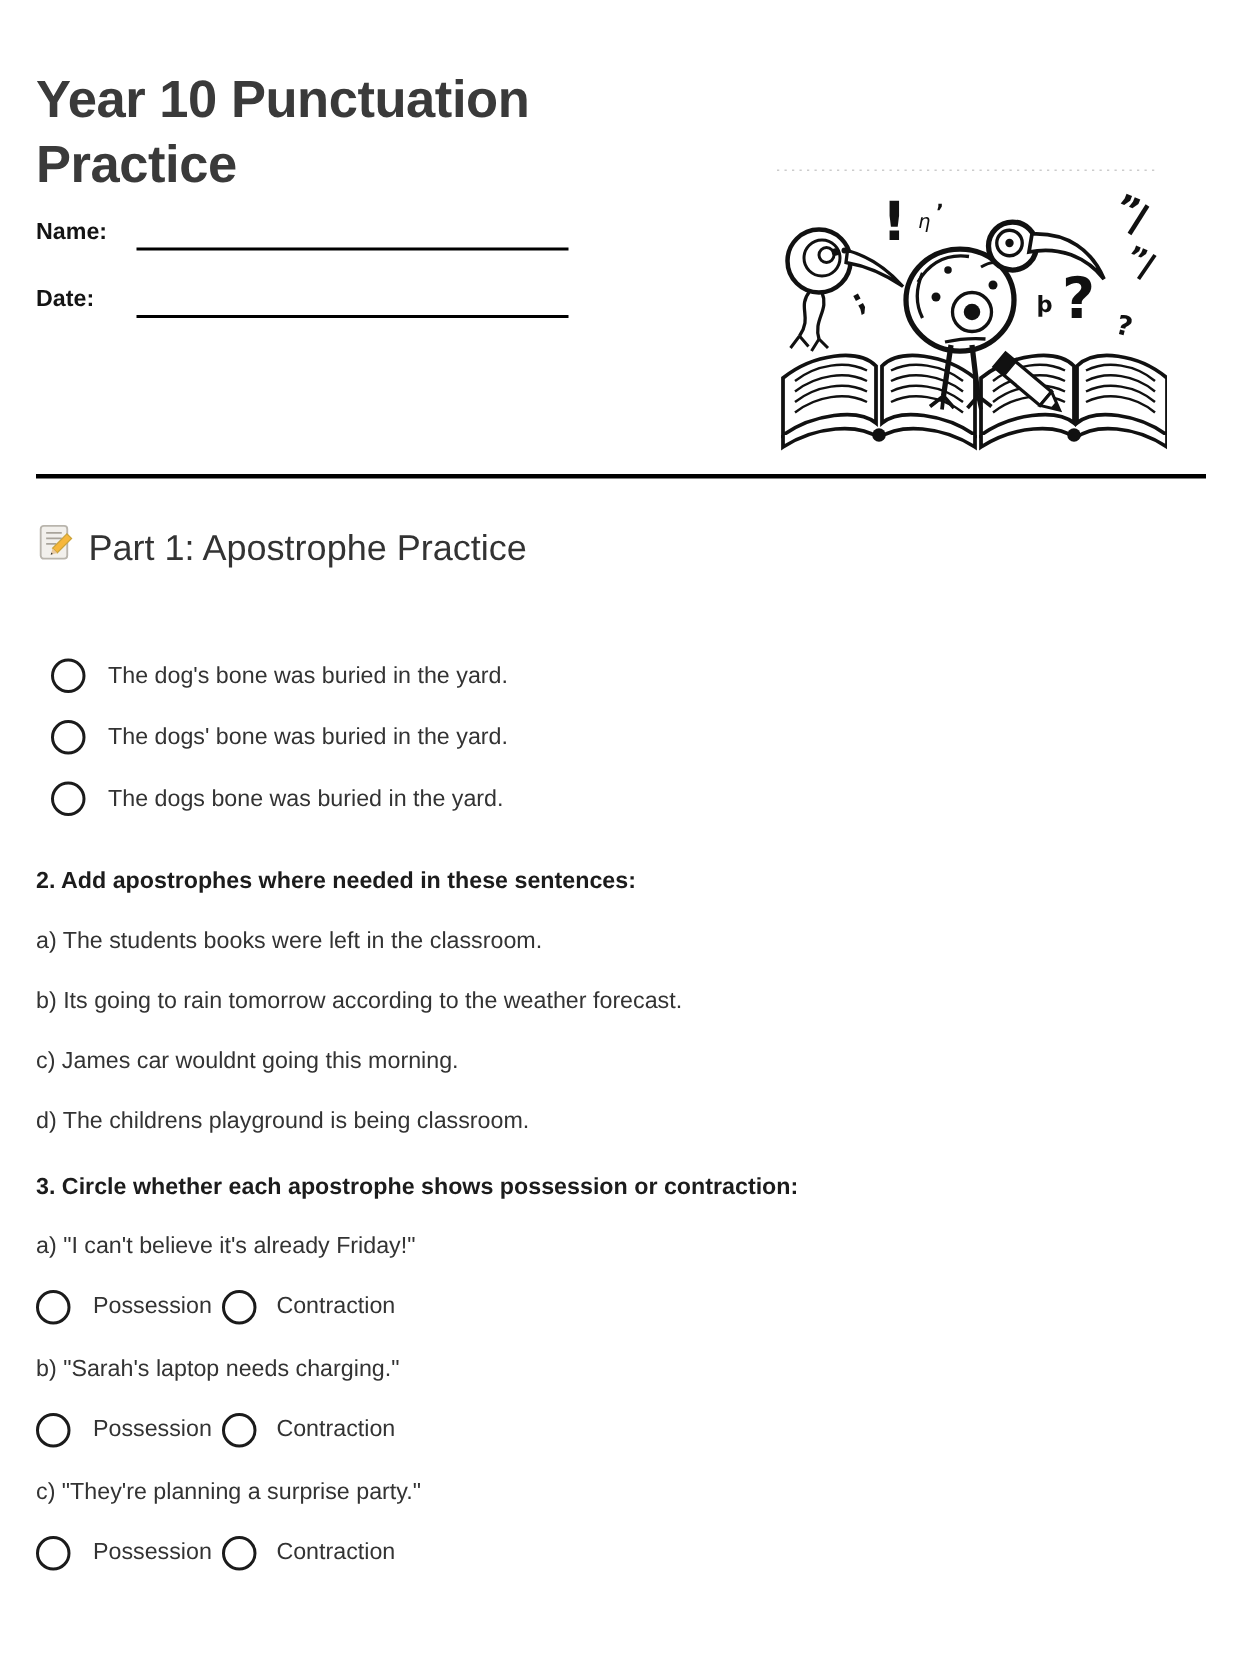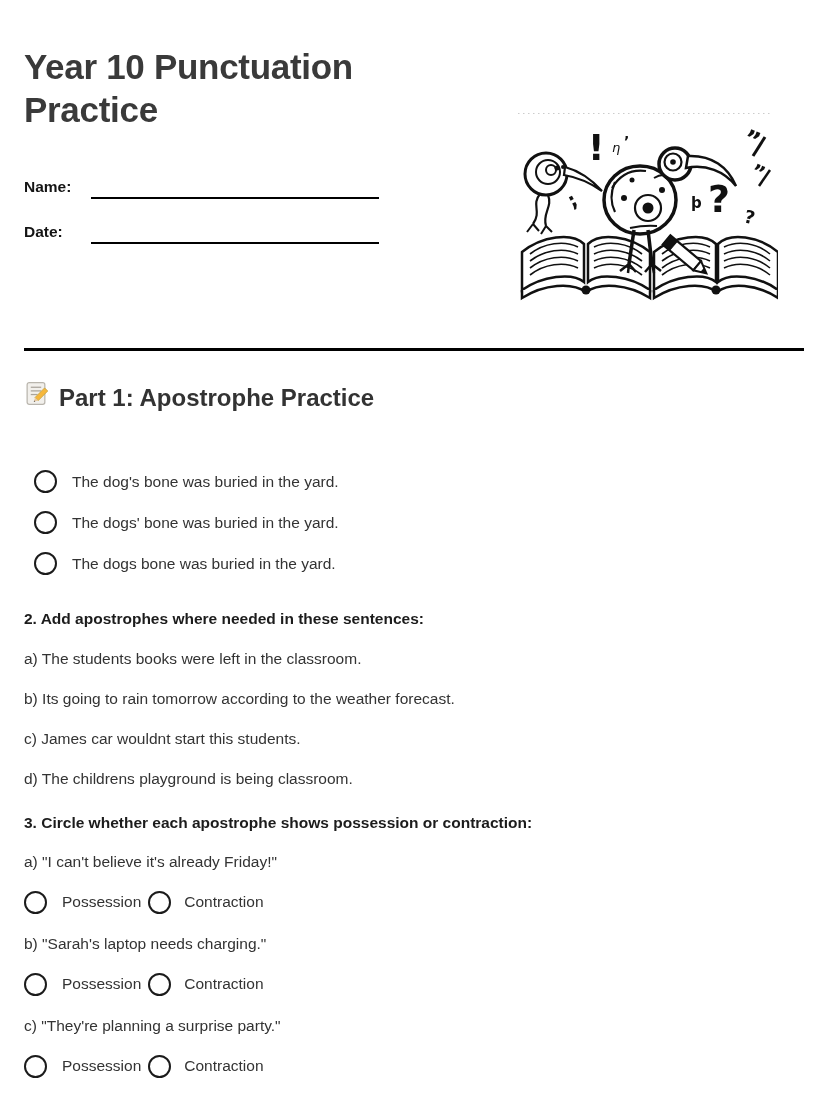--- a/index.html
+++ b/index.html
@@ -17,21 +17,21 @@
   h1.page-title {
     margin: 46px 0 0 0;
     font-size: 35px;
     line-height: 1.22;
     font-weight: 700;
     color: #3a3a3a;
     max-width: 445px;
     letter-spacing: -0.3px;
   }
 
-  .fields { margin-top: 44px; }
+  .fields { margin-top: 12px; }
   .field-row { display: flex; align-items: flex-end; height: 24px; }
   .field-row + .field-row { margin-top: 21px; }
   .field-label {
     width: 67px;
     font-size: 15.5px;
     font-weight: 700;
     color: #141414;
     line-height: 24px;
   }
   .field-line {
@@ -47,21 +47,21 @@
 
   hr.divider {
     border: none;
     border-top: 3px solid #000000;
     margin: 104px 0 0 0;
   }
 
   h2.part-heading {
     margin: 30px 0 0 0;
     font-size: 24px;
-    font-weight: 700;
+    font-weight: 400;
     color: #333333;
     display: flex;
     align-items: center;
     gap: 10px;
     line-height: 32px;
   }
 
   .prompt {
     margin: 0;
     font-size: 15.5px;
@@ -144,21 +144,21 @@
     </div>
     <div class="option-row">
       <span class="radio"></span>
       <span class="option-label">The dogs bone was buried in the yard.</span>
     </div>
   </div>
 
   <p class="prompt" id="q2-prompt">2. Add apostrophes where needed in these sentences:</p>
   <p class="sentence q2-item">a) The students books were left in the classroom.</p>
   <p class="sentence q2-item">b) Its going to rain tomorrow according to the weather forecast.</p>
-  <p class="sentence q2-item">c) James car wouldnt start this students.</p>
+  <p class="sentence q2-item">c) James car wouldnt going this morning.</p>
   <p class="sentence q2-item">d) The childrens playground is being classroom.</p>
 
   <p class="prompt" id="q3-prompt">3. Circle whether each apostrophe shows possession or contraction:</p>
 
   <p class="sentence q3-sentence">a) "I can't believe it's already Friday!"</p>
   <div class="choice-row">
     <span class="radio"></span>
     <span class="choice-label first">Possession</span>
     <span class="radio second"></span>
     <span class="choice-label second">Contraction</span>

